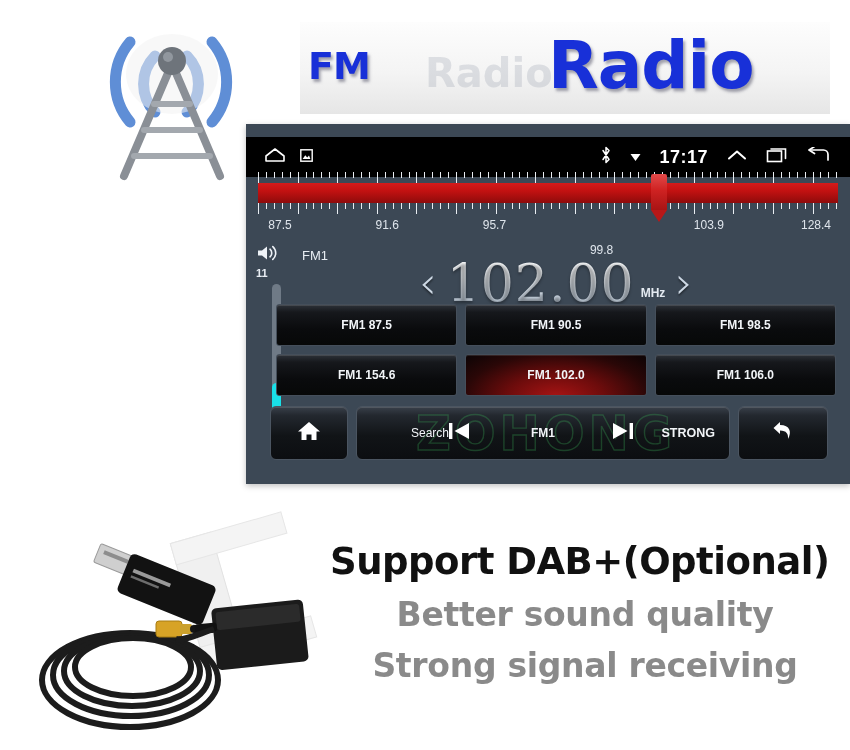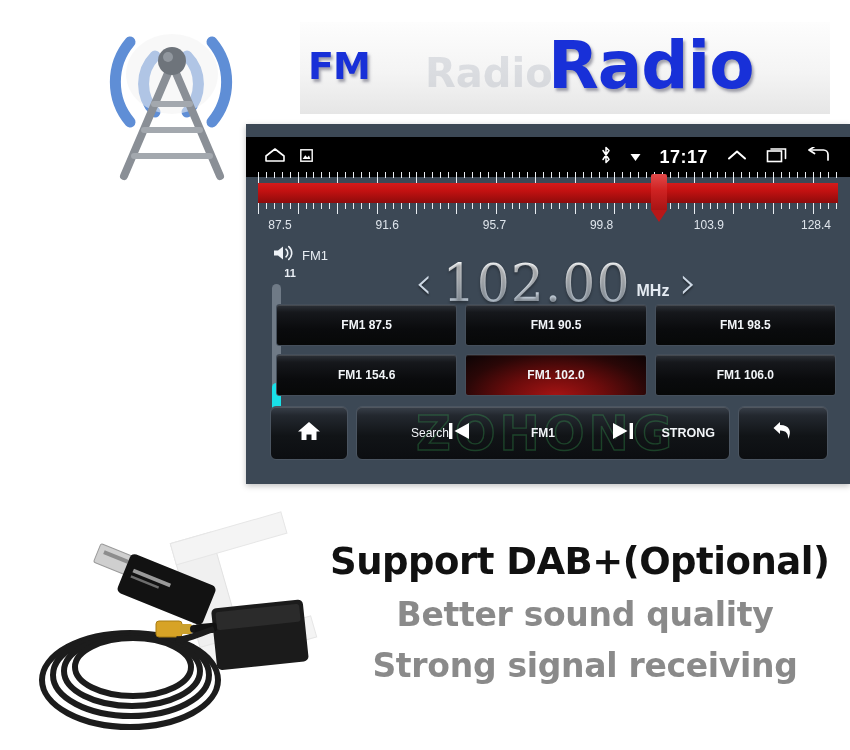--- a/index.html
+++ b/index.html
@@ -76,21 +76,21 @@
     width:0;height:0;border-left:8px solid transparent;border-right:8px solid transparent;
     border-top:12px solid #b81818;
   }
   #scale-labels{position:absolute;left:12px;top:54px;width:580px;height:20px;text-align:right;}
   .scale-label{
     position:absolute;transform:translateX(-50%);
     color:#dfe5ec;font-size:12px;font-family:"Liberation Sans",sans-serif;
   }
 
   
-  #volume-col{position:absolute;left:10px;top:120px;width:40px;height:180px;text-align:right;}
+  #volume-col{position:absolute;left:10px;top:120px;width:40px;height:180px;text-align:left;}
   #vol-icon{margin:0 auto;}
   #vol-value{color:#e9eef4;font-size:11px;margin-top:1px;font-weight:bold;}
   #vol-track{
     position:relative;margin:5px auto 0;width:9px;height:152px;
     background:#6f7a86;border-radius:5px;overflow:hidden;
   }
   #vol-fill{position:absolute;left:0;bottom:0;width:9px;background:#19e0e8;border-radius:5px;}
 
   #band-label{
     position:absolute;left:56px;top:124px;color:#e7ecf2;font-size:13px;
@@ -107,21 +107,21 @@
   }
   #freq-value{
     font-family:"DejaVu Serif","Liberation Serif",serif;
     font-size:52px;line-height:1;font-weight:400;
     background:linear-gradient(180deg,#ffffff 0%,#eef3f8 40%,#aebdcd 100%);
     -webkit-background-clip:text;background-clip:text;color:transparent;
     text-shadow:0 2px 3px rgba(0,0,0,.35);
     letter-spacing:1px;
   }
   #freq-unit{
-    color:#e4eaf1;font-size:16px;font-weight:bold;align-self:flex-end;
+    color:#e4eaf1;font-size:12px;font-weight:bold;align-self:flex-end;
     padding-bottom:14px;margin-left:-4px;
   }
 
   
   #preset-grid{
     position:absolute;left:30px;top:180px;width:560px;height:92px;
     display:grid;grid-template-columns:repeat(3,1fr);grid-template-rows:repeat(2,1fr);
     gap:8px;
   }
   .preset-btn{
@@ -411,21 +411,21 @@
           </div>
         <div id="tuner-marker" style="left: 393.122px;">
           <div class="mk-body"></div>
             <div class="mk-tip"></div>
         </div>
       </div>
       <div id="scale-labels">
           <span class="scale-label" style="left: 22px;">87.5</span>
           <span class="scale-label" style="left: 129.2px;">91.6</span>
           <span class="scale-label" style="left: 236.4px;">95.7</span>
-          <span class="scale-label" style="left: 343.6px;">99.8</span>
+          <span class="scale-label" style="left: 343.6px; margin-top: 25px;">99.8</span>
           <span class="scale-label" style="left: 450.8px;">103.9</span>
           <span class="scale-label" style="left: 558px;">128.4</span>
         </div>
     </div>
 
     <div id="volume-col">
       <div id="vol-icon">
         <svg width="24" height="18" viewBox="0 0 24 18">
           <path d="M2 6.5 L6 6.5 L11 2.5 L11 15.5 L6 11.5 L2 11.5 Z" fill="#eef2f7"></path>
           <path d="M14 5.2 A5 5 0 0 1 14 12.8" fill="none" stroke="#eef2f7" stroke-width="1.6" stroke-linecap="round"></path>

